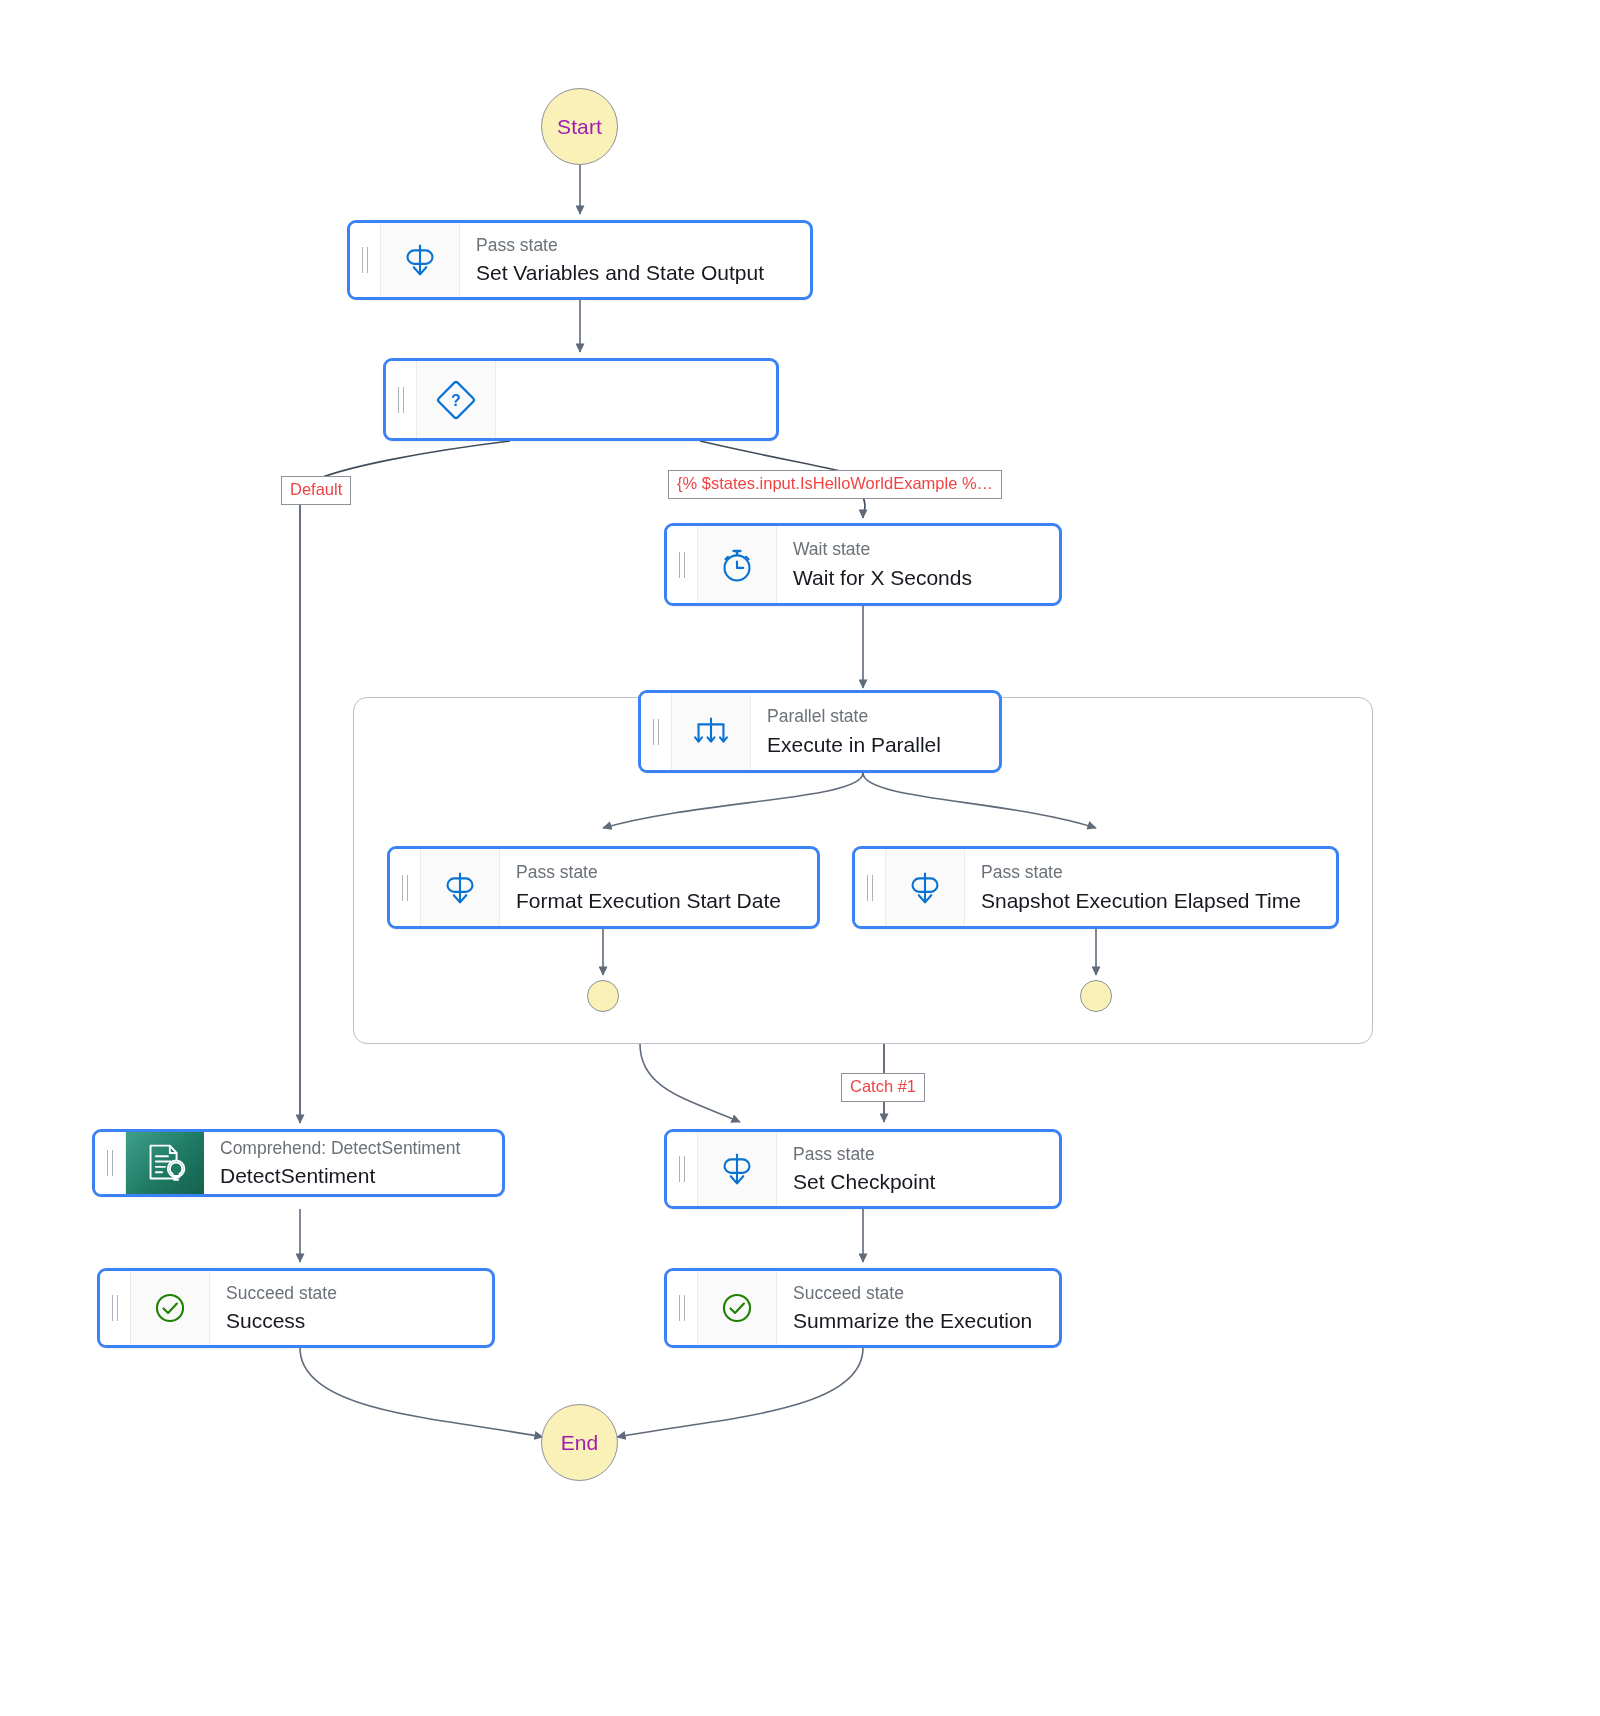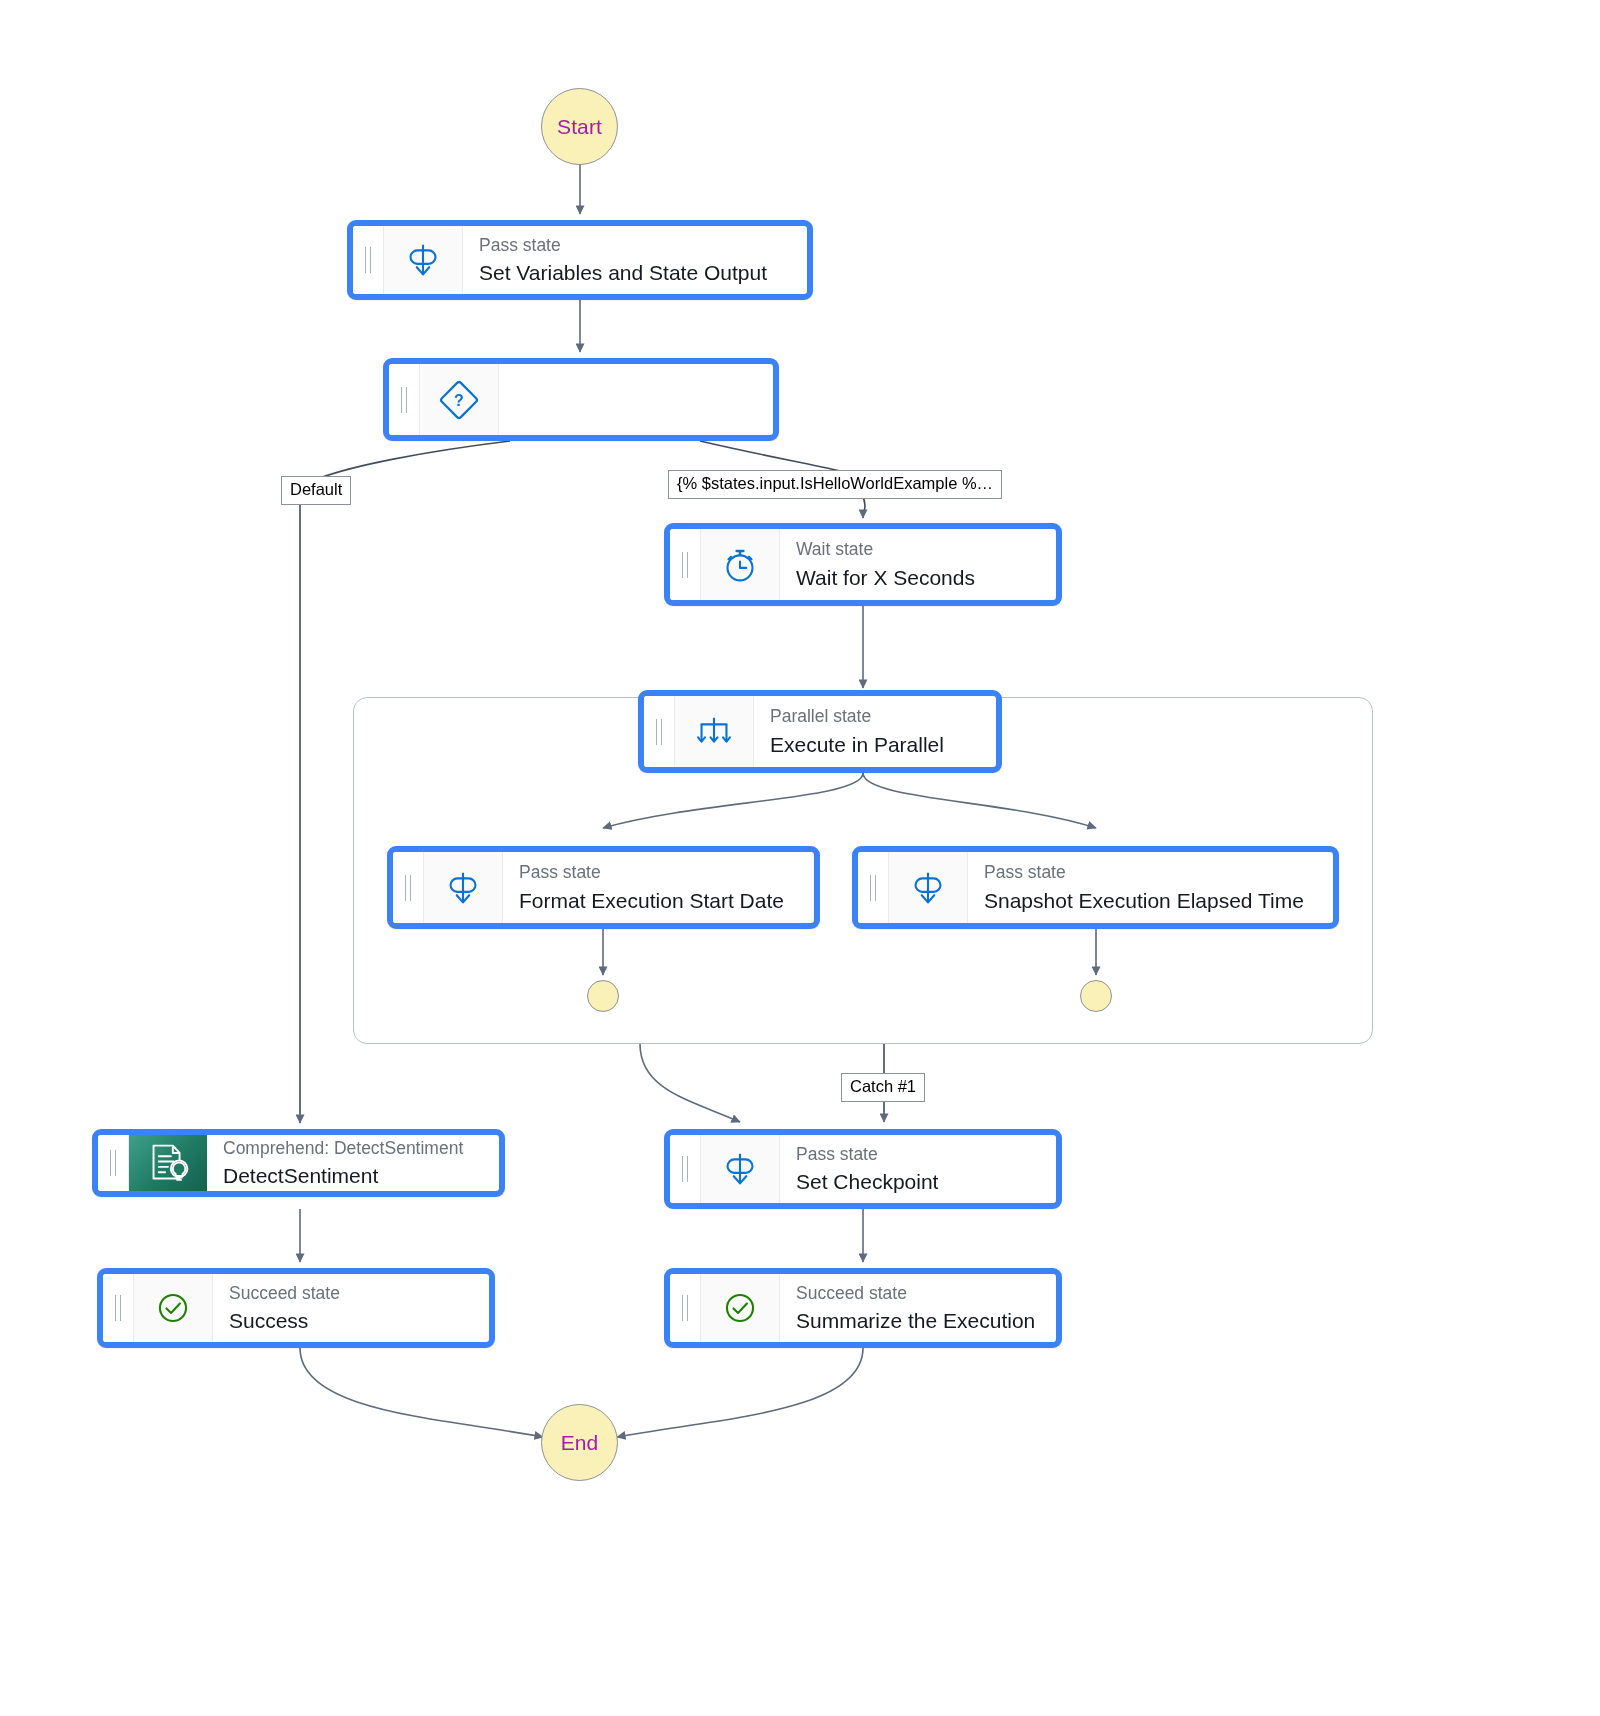--- a/index.html
+++ b/index.html
@@ -10,39 +10,39 @@
   svg.edges{position:absolute;left:0;top:0;width:1600px;height:1716px;pointer-events:none;}
 
   
   .terminal{position:absolute;border-radius:50%;background:#faf1b8;border:1px solid #8d9199;
     display:flex;align-items:center;justify-content:center;box-sizing:border-box;
     font-size:21px;color:#a21caf;letter-spacing:.1px;}
   .terminal.small{background:#faf1b8;border:1px solid #8d9199;}
 
   
   .node{position:absolute;display:flex;align-items:stretch;background:#ffffff;
-    border:6px solid #3b82f6;border-radius:9px;box-sizing:border-box;overflow:hidden;
+    border:3px solid #3b82f6;border-radius:9px;box-sizing:border-box;overflow:hidden;
     box-shadow:0 1px 1px rgba(0,0,0,.05);}
   .grip{width:30px;flex:0 0 30px;display:flex;align-items:center;justify-content:center;
     background:#ffffff;border-right:1px solid #e9ebed;}
   .grip i{display:block;width:1px;height:26px;background:#aab2bb;margin:0 2px;}
   .grip span{display:flex;}
   .iconcell{width:78px;flex:0 0 78px;display:flex;align-items:center;justify-content:center;
     background:#fafafa;border-right:1px solid #eaecee;}
   .iconcell.brand{background:linear-gradient(135deg,#3fa08a 0%,#1f7a63 55%,#14614e 100%);border-right:none;}
   .txt{flex:1 1 auto;display:flex;flex-direction:column;justify-content:center;padding:0 18px 0 16px;}
   .kind{font-size:17.5px;color:#6a7179;line-height:1.35;margin-bottom:2px;white-space:nowrap;}
   .name{font-size:21px;color:#16191f;line-height:1.3;white-space:nowrap;}
 
   
   .group{position:absolute;border:1px solid #b9c0c7;border-radius:14px;background:transparent;box-sizing:border-box;}
 
   
   .elabel{position:absolute;background:#ffffff;border:1px solid #8d9199;
-    font-size:16.5px;color:#000000;padding:3px 8px 4px;white-space:nowrap;box-sizing:border-box;
+    font-size:16.5px;color:#ef4444;padding:3px 8px 4px;white-space:nowrap;box-sizing:border-box;
     line-height:1.2;}
 
   svg.glyph{display:block;}
 </style>
 </head>
 <body>
 
 <div id="canvas">
 
   <svg class="edges" viewBox="0 0 1600 1716">

